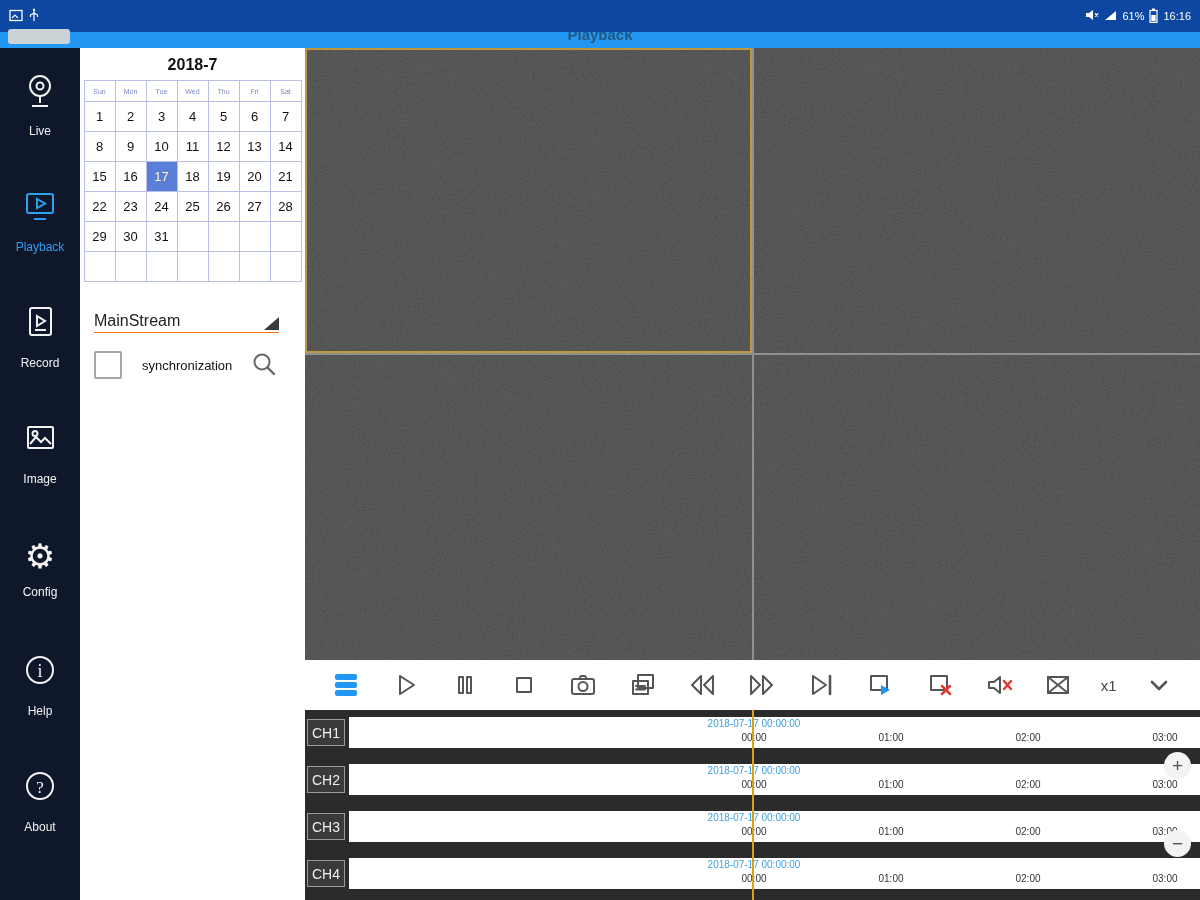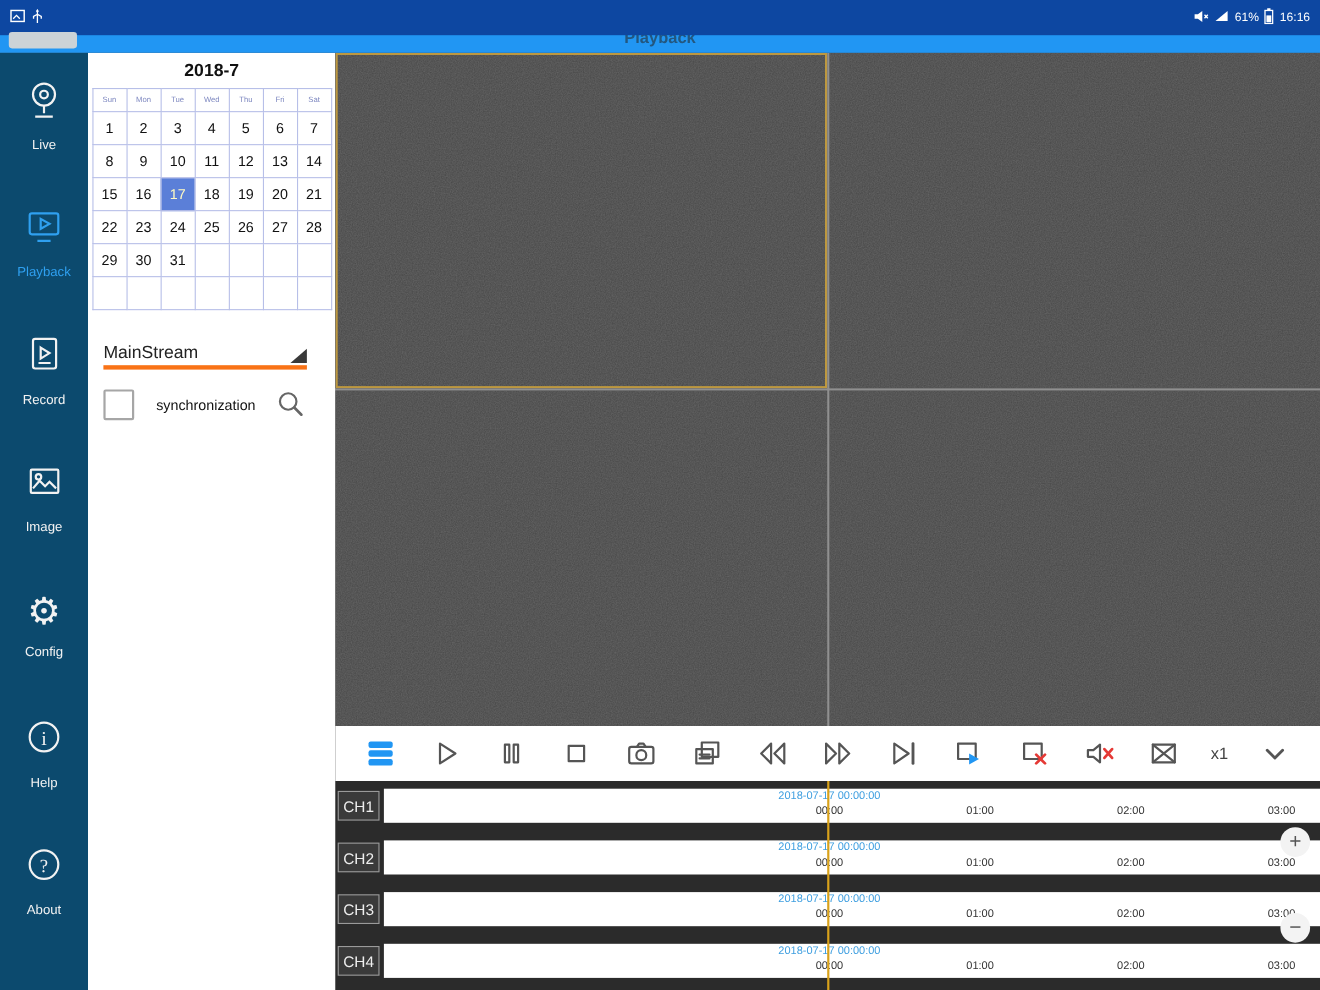--- a/index.html
+++ b/index.html
@@ -12,38 +12,38 @@
     color:#fff;font-size:11px;z-index:10;}
   .sb-left,.sb-right{display:flex;align-items:center;gap:6px;}
   .sb-right{gap:5px;}
 
   
   .app-bar{position:absolute;top:20px;left:0;width:1200px;height:28px;background:#2196f3;
     display:flex;align-items:center;justify-content:center;color:#23577f;font-size:15px;font-weight:bold;z-index:5;}
   .notif-tab{position:absolute;top:29px;left:8px;width:62px;height:15px;background:#ccd3d7;border-radius:3px;z-index:11;}
 
   
-  .sidebar{position:absolute;top:48px;left:0;width:80px;height:852px;background:#0c4a6e;
+  .sidebar{position:absolute;top:48px;left:0;width:80px;height:852px;background:#0f172a;
     display:flex;flex-direction:column;align-items:center;padding-top:22px;gap:24px;box-sizing:border-box;}
   .side-item{display:flex;flex-direction:column;align-items:center;gap:8px;width:100%;height:92px;
     color:#f2f2f2;font-size:12px;cursor:pointer;}
   .side-item.active{color:#2fa0f0;}
   .side-item svg{stroke:currentColor;fill:none;stroke-width:2;}
   .side-item .gear-glyph{font-size:34px;line-height:44px;height:44px;}
   .side-item .lbl{line-height:12px;}
 
   
   .left-panel{position:absolute;top:48px;left:80px;width:225px;height:852px;background:#fff;box-sizing:border-box;}
   .cal-title{margin-top:8px;text-align:center;font-size:16px;font-weight:bold;color:#111;}
   table.cal{border-collapse:collapse;margin:6px auto 0 auto;}
   .cal th{width:28px;height:18px;border:1px solid #b7bfe8;font-size:7px;color:#7e88c0;font-weight:normal;}
   .cal td{width:28px;height:27px;border:1px solid #b7bfe8;text-align:center;font-size:13px;color:#111;cursor:pointer;}
   .cal td.sel{background:#5b7fd8;color:#fef9c3;}
   .stream-row{margin:30px 14px 0 14px;display:flex;justify-content:space-between;align-items:flex-end;
-    border-bottom:4px solid #f97316;padding-bottom:2px;font-size:16px;color:#222;width:185px;box-sizing:border-box;cursor:pointer;}
+    border-bottom:1px solid #f97316;padding-bottom:2px;font-size:16px;color:#222;width:185px;box-sizing:border-box;cursor:pointer;}
   .tri{width:0;height:0;border-left:15px solid transparent;border-bottom:13px solid #3a3a3a;}
   .sync-row{margin:18px 0 0 14px;display:flex;align-items:center;}
   .checkbox{width:24px;height:24px;border:2px solid #a6a6a6;border-radius:2px;background:#fff;cursor:pointer;}
   .sync-lbl{margin-left:20px;font-size:13px;color:#111;}
   .search-btn{margin-left:18px;cursor:pointer;display:flex;}
 
   
   .video-area{position:absolute;top:48px;left:305px;width:895px;height:612px;display:grid;
     grid-template-columns:1fr 1fr;grid-template-rows:1fr 1fr;gap:2px;background:#909090;}
   .pane{position:relative;background:#474747;overflow:hidden;cursor:pointer;}

